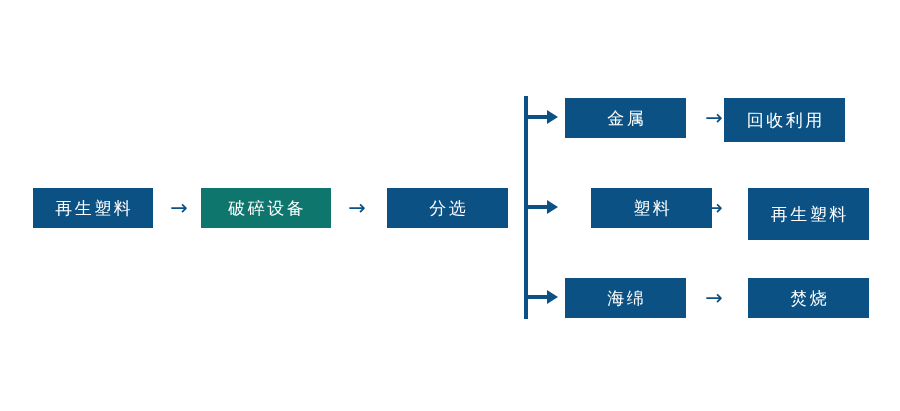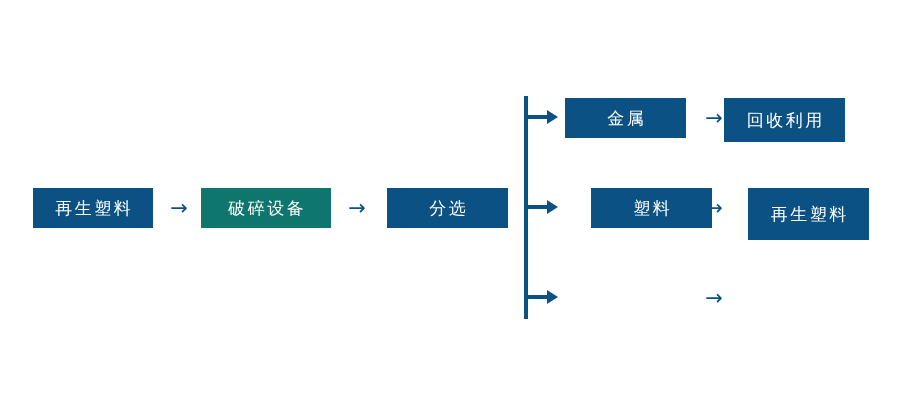--- a/index.html
+++ b/index.html
@@ -103,17 +103,19 @@
   <div class="arrow" style="left:700px; top:106px; width:28px; height:24px;">→</div>
 
   <div class="node blue" style="left:724px; top:98px; width:121px; height:44px;">回收利用</div>
 
   <div class="node blue" style="left:591px; top:188px; width:121px; height:40px;">塑料</div>
 
   <div class="arrow" style="left:700px; top:196px; width:28px; height:24px;">→</div>
 
   <div class="node blue" style="left:748px; top:188px; width:121px; height:52px;">再生塑料</div>
 
+  <div class="node blue" style="left:565px; top:278px; width:121px; height:40px;">海绵</div>
 
   <div class="arrow" style="left:700px; top:286px; width:28px; height:24px;">→</div>
 
+  <div class="node blue" style="left:748px; top:278px; width:121px; height:40px;">焚烧</div>
 
 </div>
 
 </body></html>

